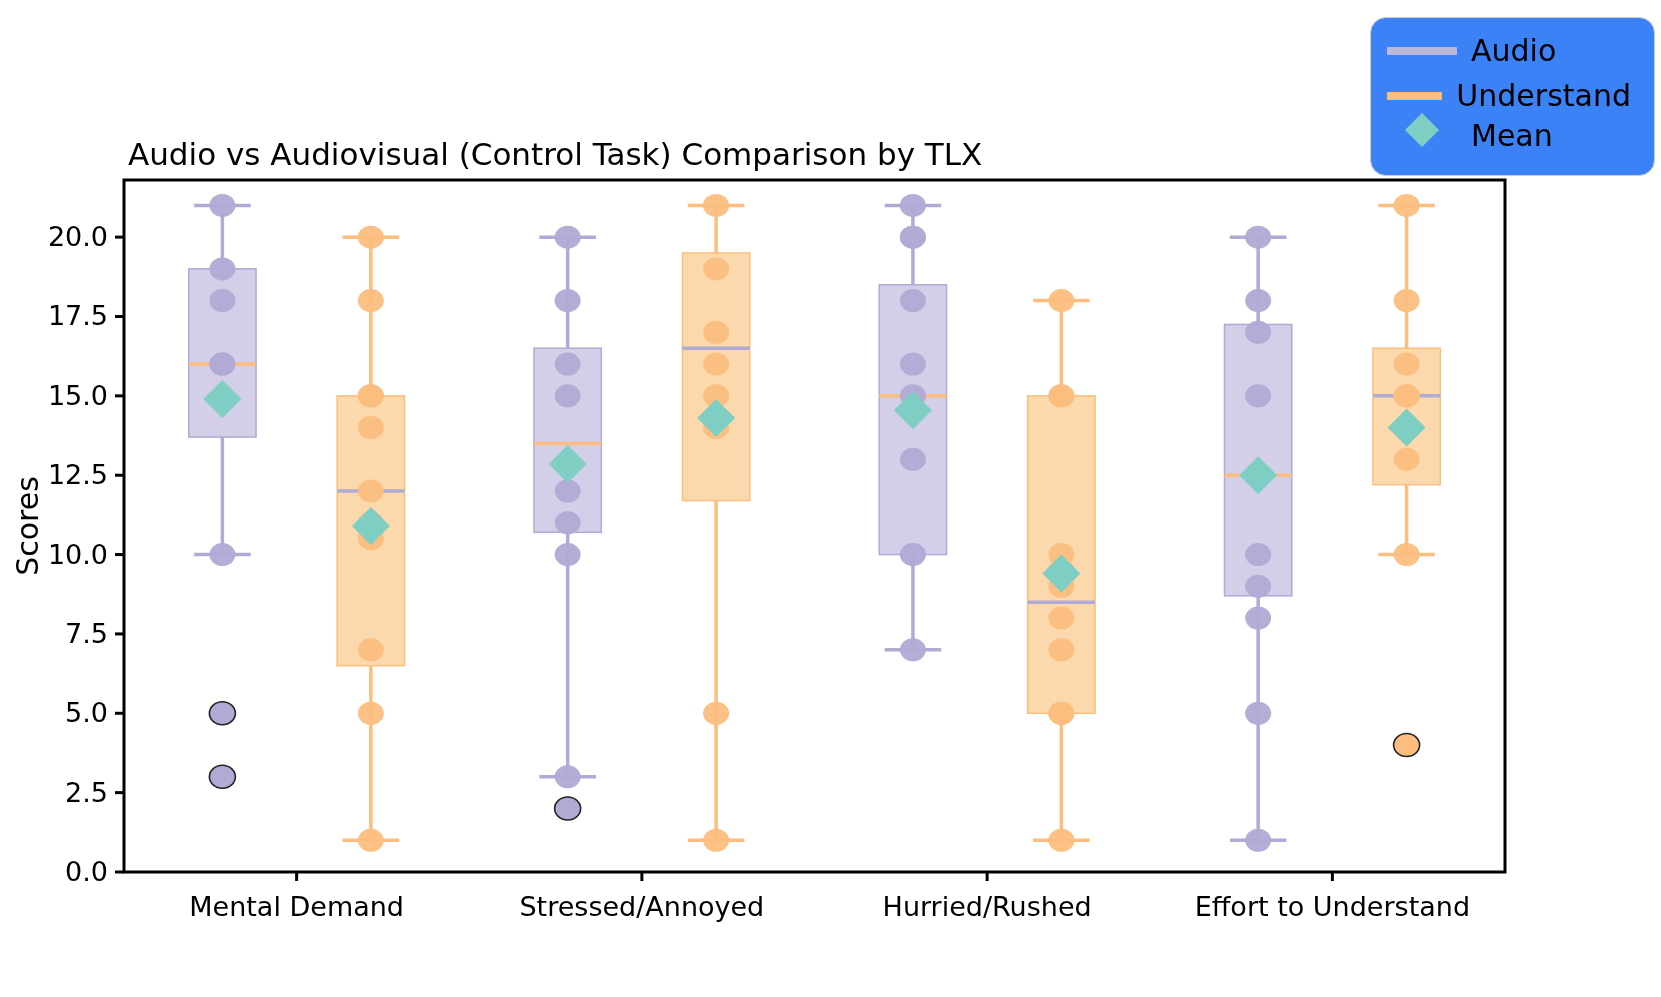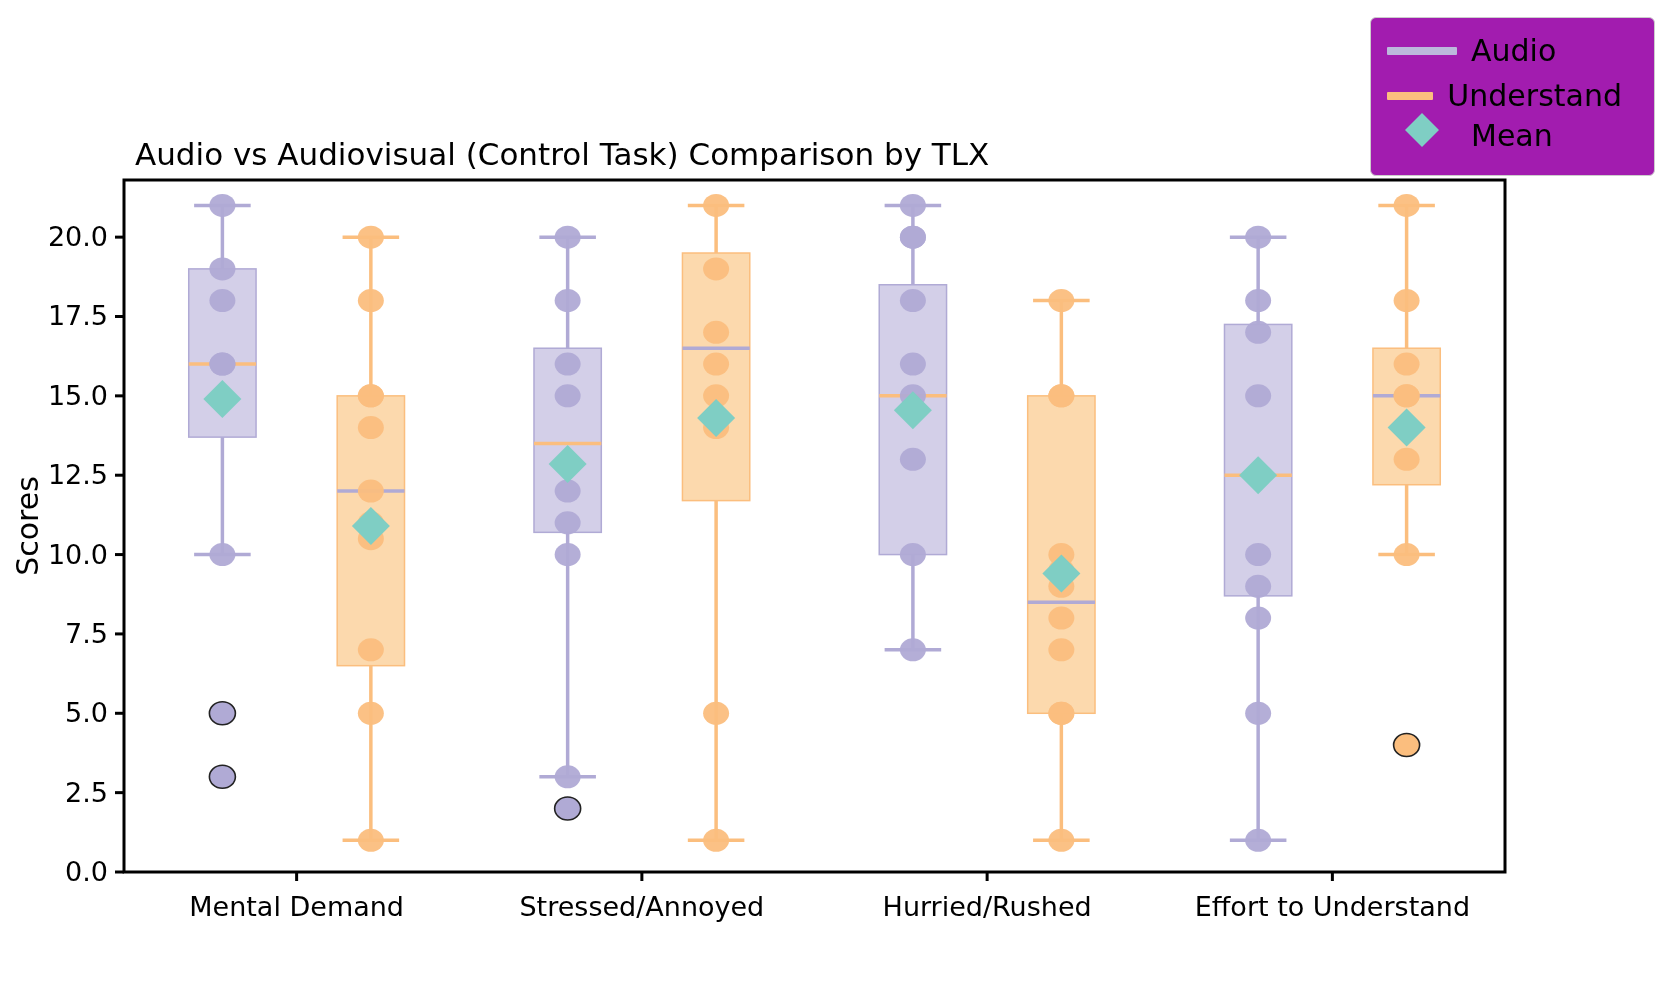--- a/index.html
+++ b/index.html
@@ -188,23 +188,23 @@
           <ellipse cx="1406.60375" cy="395.85321100917434" rx="13" ry="11.5" fill="#fbbe7e" fill-opacity="0.95"></ellipse>
           <ellipse cx="1406.60375" cy="459.3394495412844" rx="13" ry="11.5" fill="#fbbe7e" fill-opacity="0.95"></ellipse>
           <ellipse cx="1406.60375" cy="554.5688073394496" rx="13" ry="11.5" fill="#fbbe7e" fill-opacity="0.95"></ellipse>
           <ellipse cx="1406.60375" cy="745.0275229357799" rx="13" ry="11.5" fill="#fbbe7e" stroke="#222" stroke-width="1.6"></ellipse>
           <polygon points="1406.60375,408.59633027522943 1425.60375,427.59633027522943 1406.60375,446.59633027522943 1387.60375,427.59633027522943" fill="#7fcec4"></polygon>
         </g>
       </g>
   </svg>
 
   <div id="title-layer">
-      <div class="chart-title" style="position: absolute; left: 128px; top: 136px; white-space: nowrap; font-size: 31px; margin-left: 7px;">Audio vs Audiovisual (Control Task) Comparison by TLX</div>
+      <div class="chart-title" style="position: absolute; left: 128px; top: 136px; white-space: nowrap; font-size: 31px;">Audio vs Audiovisual (Control Task) Comparison by TLX</div>
     </div>
-  <div id="legend-layer" style="position: absolute; right: 6px; top: 17px; border: 1.5px solid rgb(204, 204, 204); background: #a21caf; border-radius: 6px; padding: 10px 32px 12px 16px; box-sizing: border-box; width: 285px;">
+  <div id="legend-layer" style="position: absolute; right: 6px; top: 17px; border: 1.5px solid rgb(204, 204, 204); background: #3b82f6; border-radius: 16px; padding: 10px 23px 12px 16px; box-sizing: border-box; width: 285px;">
       <div style="display: flex; align-items: center; gap: 14px; height: 45px;">
         <span style="display: inline-block; width: 70px; height: 8px; background: rgb(188, 184, 220); border-radius: 1px;"></span>
         <span class="legend-label">Audio</span>
       </div>
       <div style="display: flex; align-items: center; gap: 14px; height: 45px;">
         <span style="display: inline-block; width: 70px; height: 8px; background: rgb(251, 190, 126); border-radius: 1px;"></span>
         <span class="legend-label">Understand</span>
       </div>
       <div style="display: flex; align-items: flex-start; gap: 14px; height: 45px;">
         <span style="display: inline-block; width: 70px; text-align: center;"><span style="display: inline-block; width: 24px; height: 24px; background: rgb(127, 206, 196); transform: rotate(45deg);"></span></span>

